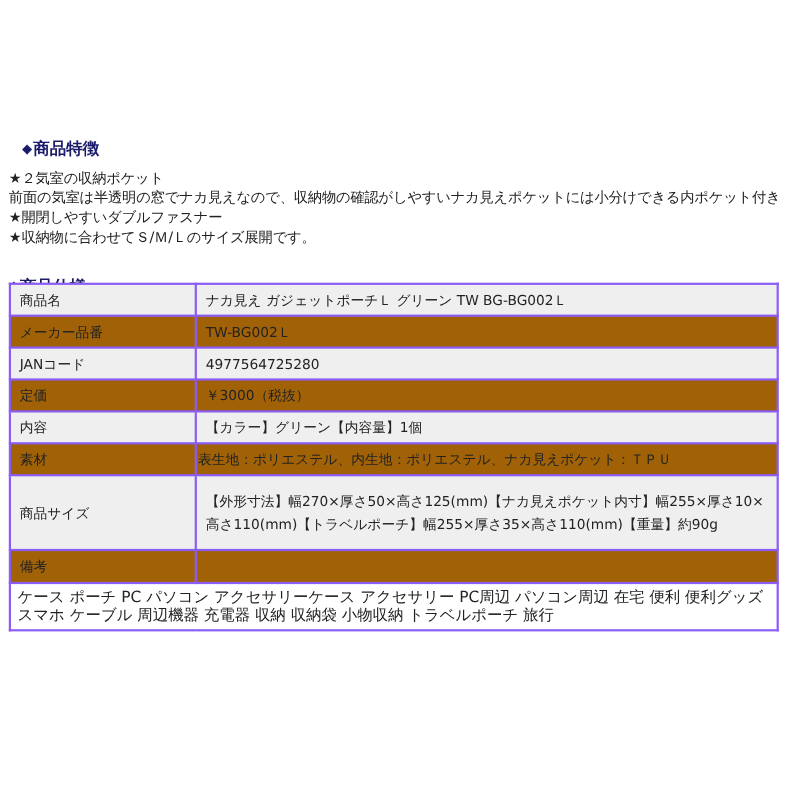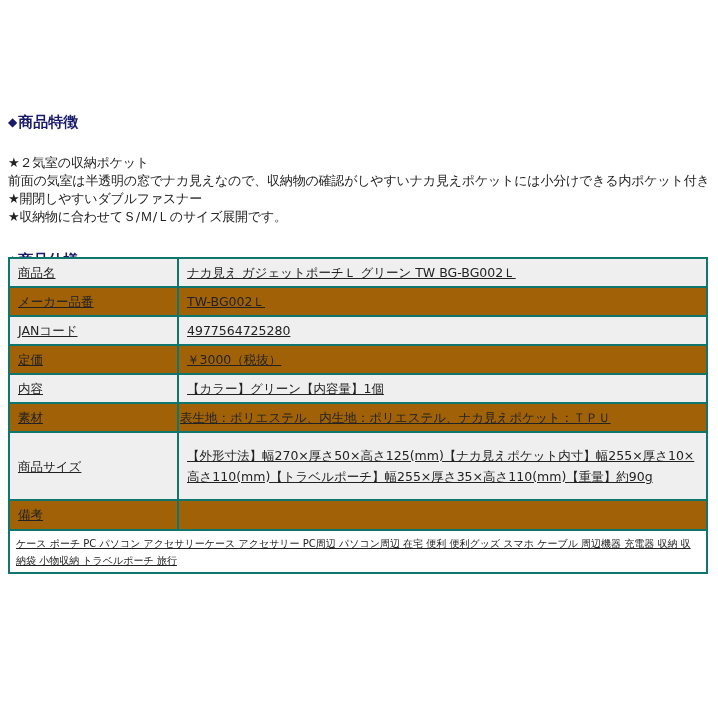--- a/index.html
+++ b/index.html
@@ -24,21 +24,21 @@
     line-height: 20px;
     white-space: nowrap;
     letter-spacing: 0px;
   }
   .section-heading .diamond {
     display: inline-block;
     font-size: 12px;
     vertical-align: 1px;
     margin-right: 1px;
   }
-  #features-heading { top: 112px; }
+  #features-heading { top: 125px; margin-left: 12px; }
   #spec-heading { top: 250px; }
 
   .features {
     position: absolute;
     left: 8px;
     top: 154px;
     width: 712px;
     font-size: 13px;
     line-height: 18px;
     color: #222;
@@ -49,37 +49,36 @@
   table.spec {
     position: absolute;
     left: 8px;
     top: 257px;
     width: 700px;
     border-collapse: collapse;
     font-size: 12.5px;
     color: #222;
   }
   table.spec td {
-    border: 2px solid #0f766e;
+    border: 2px solid #8b5cf6;
     padding: 0 8px;
     vertical-align: middle;
     line-height: 20px;
-    text-decoration: underline;
   }
   table.spec tr.shaded td { background: #efefef; }
   table.spec tr.plain td { background: #a16207; }
   table.spec td.label { width: 151px; }
   table.spec td.value { }
   table.spec td.value.nopad { padding-left: 1px; margin-top: 28px; }
   tr.r1 td { height: 27px; }
   tr.r-tall td { height: 66px; line-height: 21px; }
   tr.r-remark td { height: 28px; }
   tr.keywords td {
     height: 41px;
-    font-size: 10px;
+    font-size: 14px;
     line-height: 17px;
     padding: 0 6px;
     vertical-align: middle;
     background: #ffffff;
   }
 </style>
 </head>
 <body>
 
 <div class="section-heading" id="features-heading">

